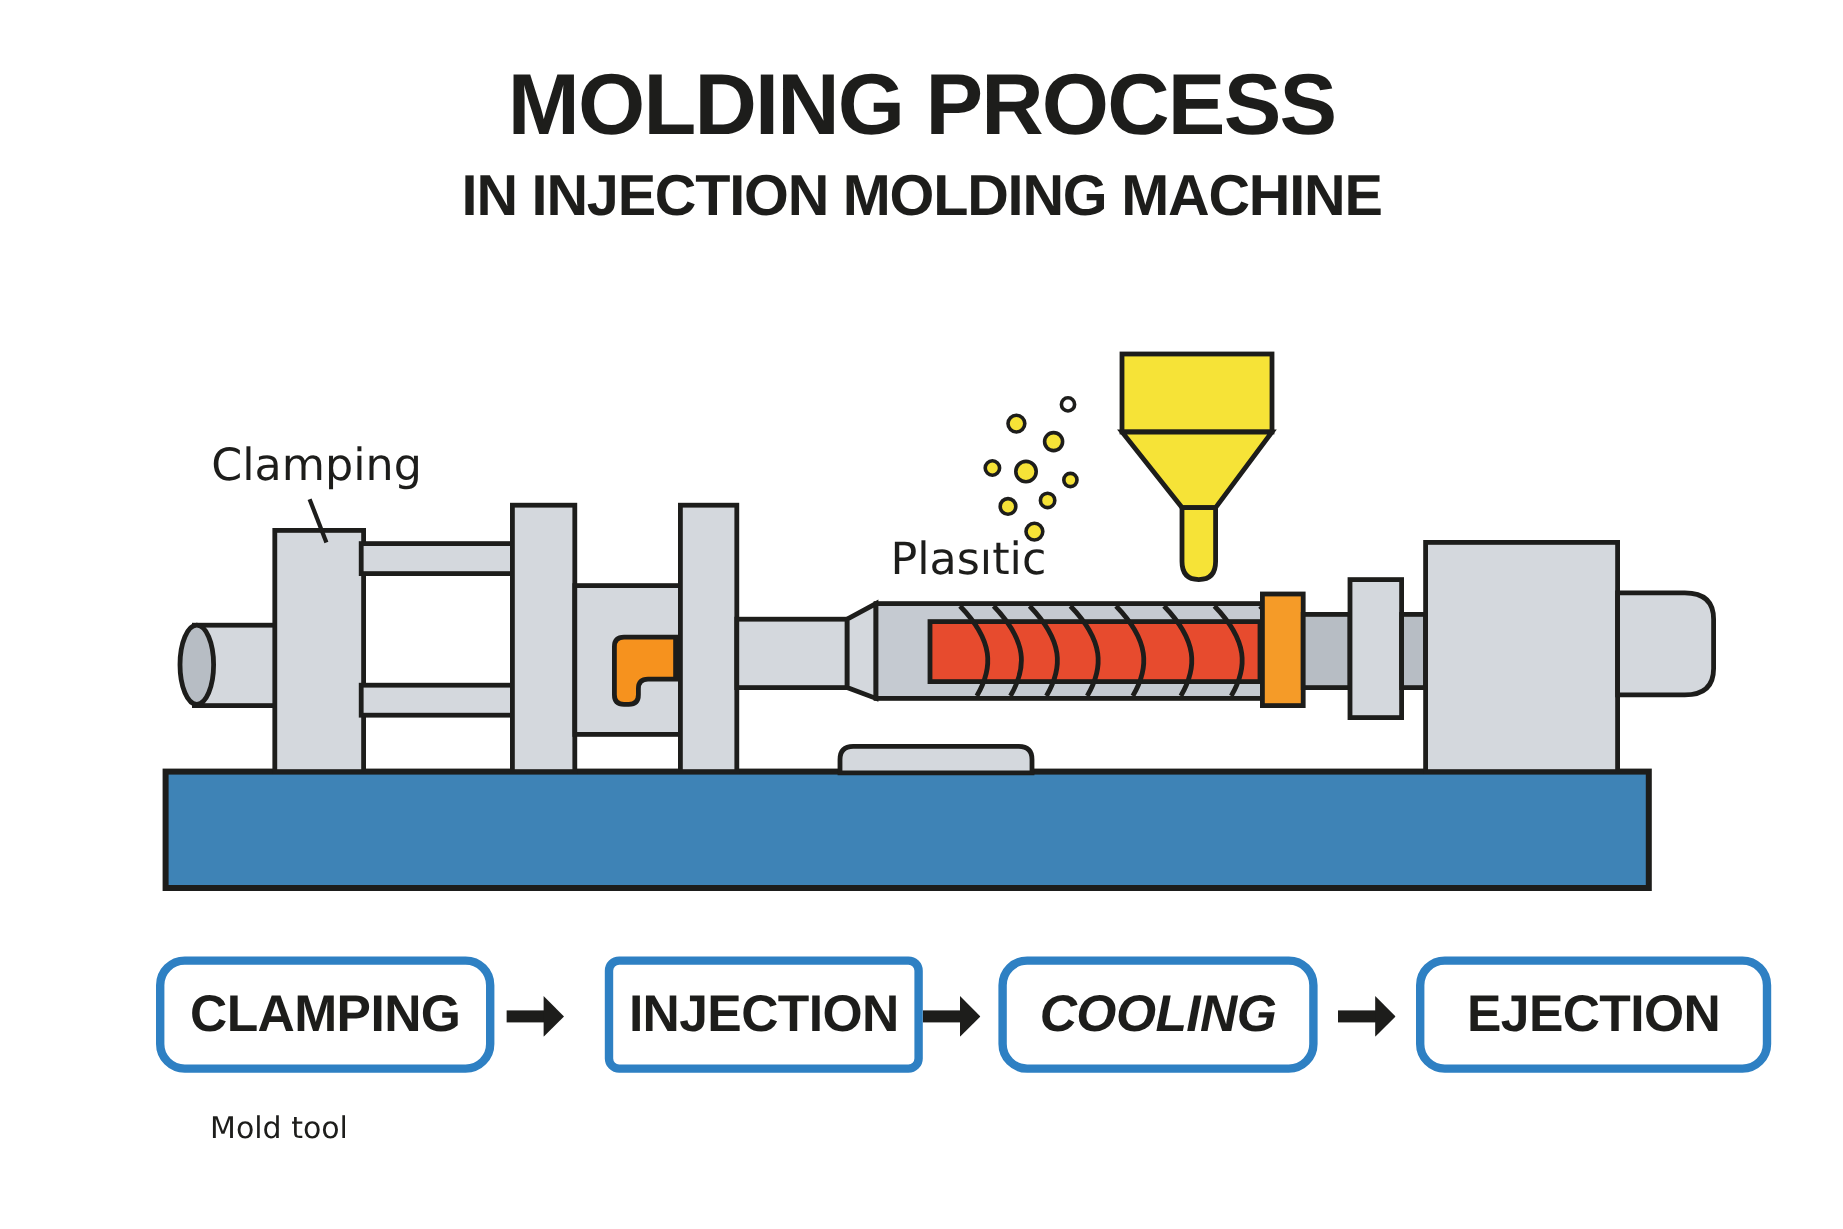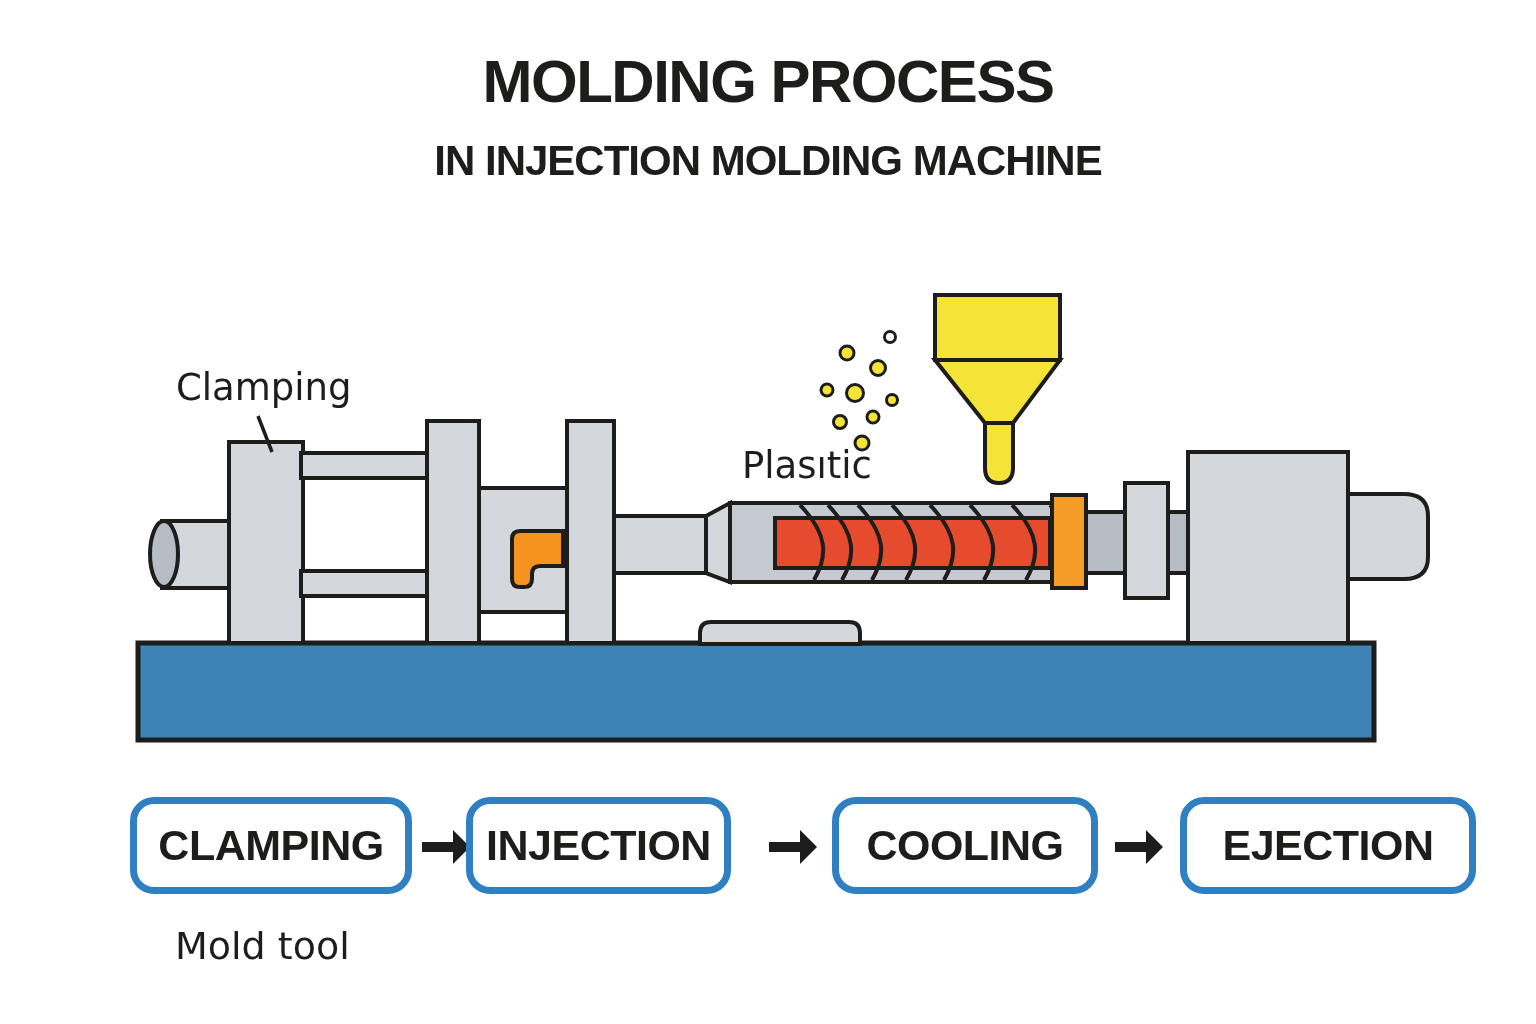--- a/index.html
+++ b/index.html
@@ -1,34 +1,34 @@
 <!DOCTYPE html>
 <html style="--bg: #ffffff; --text-dark: #1d1d1b; --outline: #1d1d1b; --machine-gray: #d4d8dd; --machine-gray-dark: #b7bdc4; --barrel-gray: #c5cad1; --base-blue: #3e83b6; --box-border-blue: #2e80c3; --accent-red: #e74b2e; --accent-orange: #f6921e; --collar-orange: #f59b28; --hopper-yellow: #f6e337;"><head>
 <meta charset="utf-8">
 <style>
   html,body{margin:0;padding:0;background:#fff;}
   .canvas{position:relative;width:1536px;height:1024px;background:var(--bg,#fff);overflow:hidden;
           font-family:"Liberation Sans", sans-serif;color:var(--text-dark,#1d1d1b);}
   .title{position:absolute;left:0;top:52px;width:1536px;text-align:center;
-         font-size:60px;font-weight:bold;letter-spacing:-1.5px;line-height:1;margin:0;}
+         font-size:72px;font-weight:bold;letter-spacing:-1.5px;line-height:1;margin:0;}
   .subtitle{position:absolute;left:0;top:140px;width:1536px;text-align:center;
-            font-size:42px;font-weight:bold;letter-spacing:-1px;line-height:1;margin:0;}
+            font-size:48px;font-weight:bold;letter-spacing:-1px;line-height:1;margin:0;}
   .machine-svg{position:absolute;left:0;top:0;width:1536px;height:1024px;pointer-events:none;}
   .label{position:absolute;font-family:"DejaVu Sans", sans-serif;font-size:37px;line-height:1.1;
          color:var(--text-dark,#1d1d1b);white-space:nowrap;}
   .label.clamping{left:176px;top:368px;}
   .label.plastic{left:706px;top:446px;margin-left:36px;}
-  .label.moldtool{left:175px;top:926px;font-size:38px;}
+  .label.moldtool{left:175px;top:926px;font-size:25px;}
   .flow-box{position:absolute;top:797px;height:97px;box-sizing:border-box;
             border:7px solid var(--box-border-blue,#2e80c3);border-radius:24px;background:#fff;
             display:flex;align-items:center;justify-content:center;
             font-size:43px;font-weight:bold;letter-spacing:-0.5px;color:var(--text-dark,#1d1d1b);}
   .flow-box.b1{left:130px;width:282px;}
-  .flow-box.b2{left:466px;width:265px;}
-  .flow-box.b3{left:832px;width:266px;}
+  .flow-box.b2{left:504px;width:265px;border-radius:12px;}
+  .flow-box.b3{left:832px;width:266px;font-style:italic;}
   .flow-box.b4{left:1180px;width:296px;}
   .flow-arrow{position:absolute;top:830px;width:48px;height:34px;}
   .flow-arrow.a1{left:422px;}
   .flow-arrow.a2{left:769px;}
   .flow-arrow.a3{left:1115px;}
 </style>
 </head>
 <body>
 
 <div class="canvas">

